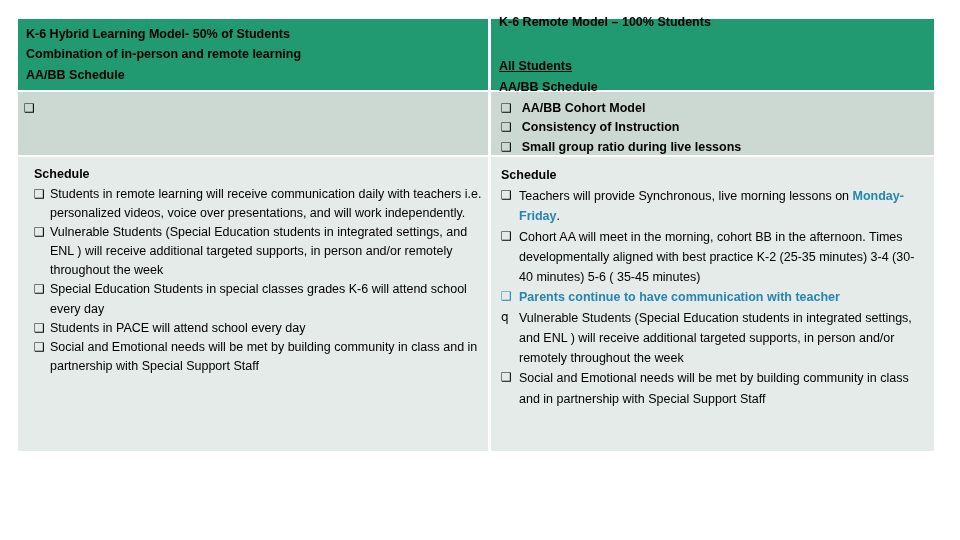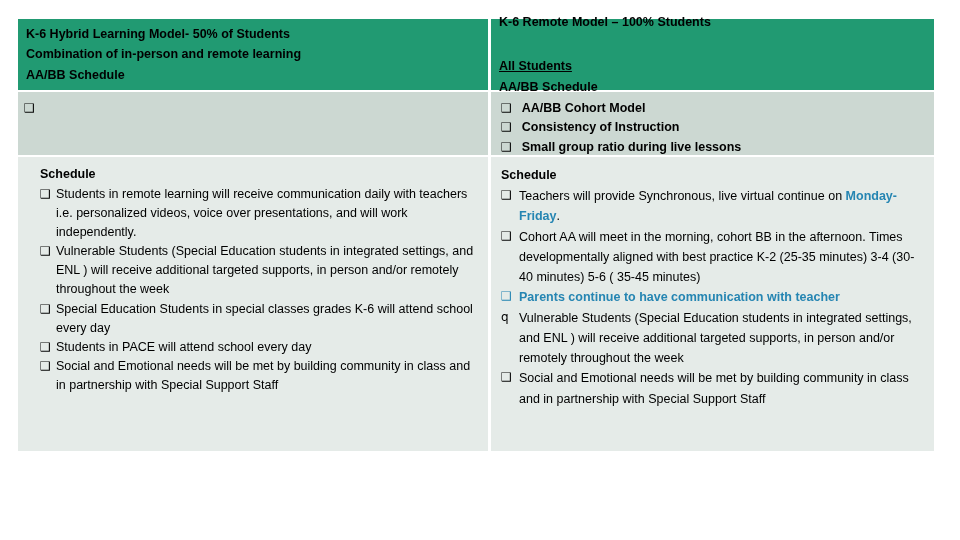--- a/index.html
+++ b/index.html
@@ -82,21 +82,21 @@
     line-height: 1.55;
     color: #000000;
   }
   .fact .box { margin-right: 10px; }
   .row-facts .col-left .fact .box { margin-right: 14px; }
 
   
   .row-body .cell {
     background: #e5ebe8;
     height: 294px;
-    padding: 8px 6px 6px 22px;
+    padding: 8px 6px 6px 16px;
     overflow: hidden;
   }
   .row-body .col-right { padding-left: 10px; }
 
   .sched-title {
     font-size: 12.5px;
     font-weight: bold;
     line-height: 1.5;
     margin-bottom: 1px;
   }
@@ -208,21 +208,21 @@
               <span class="btext"><span class="b">Social and Emotional </span><span>needs will be met by building community in class and in partnership with Special Support Staff</span></span>
             </div>
           </div>
       </div>
 
       <div class="cell col-right">
         <div class="sched-title">Schedule</div>
         <div id="right-bullets">
             <div class="bullet">
               <span class="box">❑</span>
-              <span class="btext"><span>Teachers will provide Synchronous, </span><span class="b">live </span><span>virtual continue on </span><span class="blue-bold">Monday-Friday</span><span>.</span></span>
+              <span class="btext"><span>Teachers will provide Synchronous, </span><span class="b">live </span><span>morning lessons on </span><span class="blue-bold">Monday-Friday</span><span>.</span></span>
             </div>
             <div class="bullet">
               <span class="box">❑</span>
               <span class="btext"><span> Cohort AA will meet in the  morning, cohort BB in the afternoon. Times developmentally aligned with best practice K-2 (25-35 minutes) 3-4 (30-40 minutes) 5-6 ( 35-45 minutes)</span></span>
             </div>
             <div class="bullet">
               <span class="box blue">❑</span>
               <span class="btext"><span class="blue-bold">Parents continue to have communication with teacher</span></span>
             </div>
             <div class="bullet">

